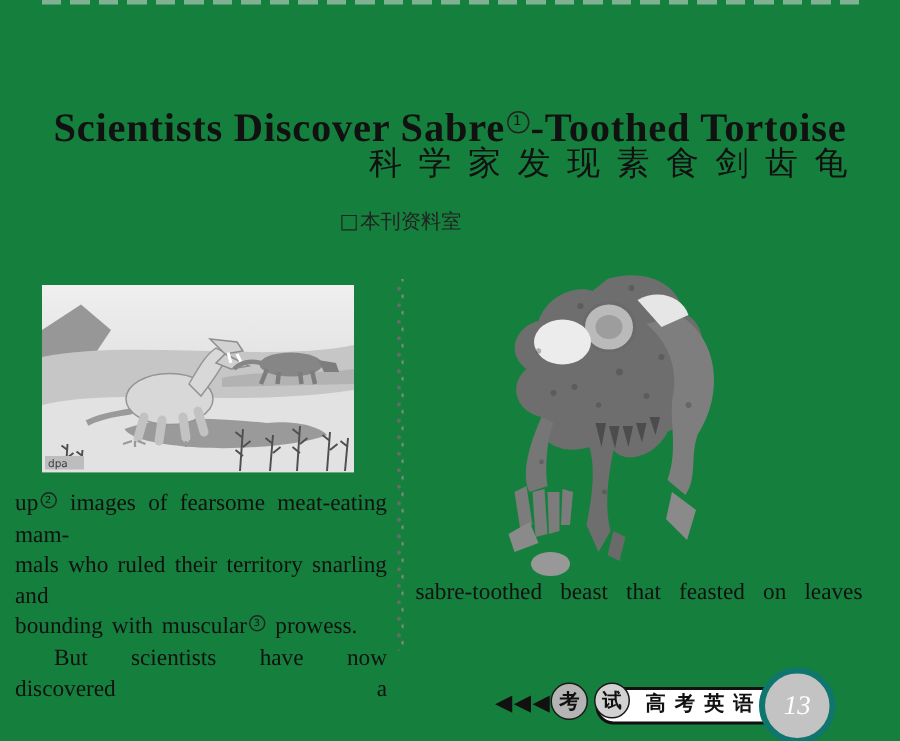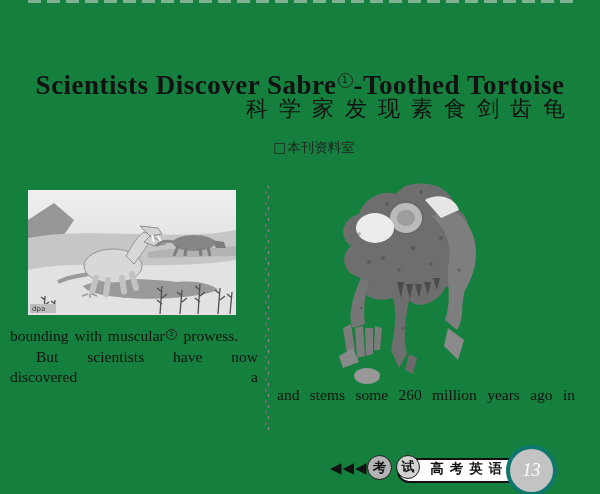--- a/index.html
+++ b/index.html
@@ -16,21 +16,21 @@
   .note{display:inline-flex;align-items:center;justify-content:center;
     width:9px;height:9px;border:1px solid #222;border-radius:50%;
     font-size:6.5px;line-height:1;vertical-align:5px;margin:0 1px;
     font-family:"DejaVu Sans",sans-serif;font-weight:normal;}
   .title .note{width:13px;height:13px;font-size:9px;vertical-align:11px;}
 
   .subtitle{position:absolute;top:94px;left:0;width:96%;text-align:right;
     font-size:22px;letter-spacing:11px;font-weight:500;}
 
   .byline{position:absolute;top:139px;left:0;width:89%;text-align:center;
-    font-family:"Liberation Sans","DejaVu Sans",sans-serif;font-size:13.5px;color:#222;padding-left:47px;}
+    font-family:"Liberation Sans","DejaVu Sans",sans-serif;font-size:13.5px;color:#222;}
   .byline .sq{font-family:"DejaVu Sans",sans-serif;margin-right:1px;}
 
   
   .fig-left{position:absolute;left:28px;top:190px;width:208px;height:125px;}
   .fig-right{position:absolute;left:313px;top:178px;width:182px;height:208px;}
 
   
   .divider{position:absolute;left:261px;top:186px;width:8px;height:248px;
     background-image:
       radial-gradient(circle,#6a6a6a 1px,transparent 1.5px),
@@ -172,25 +172,27 @@
           <circle cx="108" cy="14" r="2"></circle>
           <circle cx="46" cy="56" r="1.8"></circle>
         <circle cx="146" cy="92" r="2"></circle>
           <circle cx="90" cy="150" r="1.6"></circle>
           <circle cx="48" cy="130" r="1.6"></circle>
       </g>
     </svg>
   </div>
 
   <div class="col col-left" id="col-left">
+      <div class="tline just">up<span class="note">2</span> images of fearsome meat-eating mam-</div>
+      <div class="tline just">mals who ruled their territory snarling and</div>
       <div class="tline">bounding with muscular<span class="note">3</span> prowess.</div>
       <div class="tline just ind">But scientists have now discovered a</div>
     </div>
   <div class="col col-right" id="col-right">
-      <div class="tline just">and stems some 260 million years ago in</div>
+      <div class="tline just">sabre-toothed beast that feasted on leaves</div>
     </div>
 
   <div class="footer">
     <span class="arrows">◀◀◀</span>
     <div class="pill"></div>
     <div class="circ circ-kao">考</div>
     <div class="circ circ-shi">试</div>
     <div class="banner">高考英语版</div>
     <div class="circ circ-page">13</div>
   </div>

